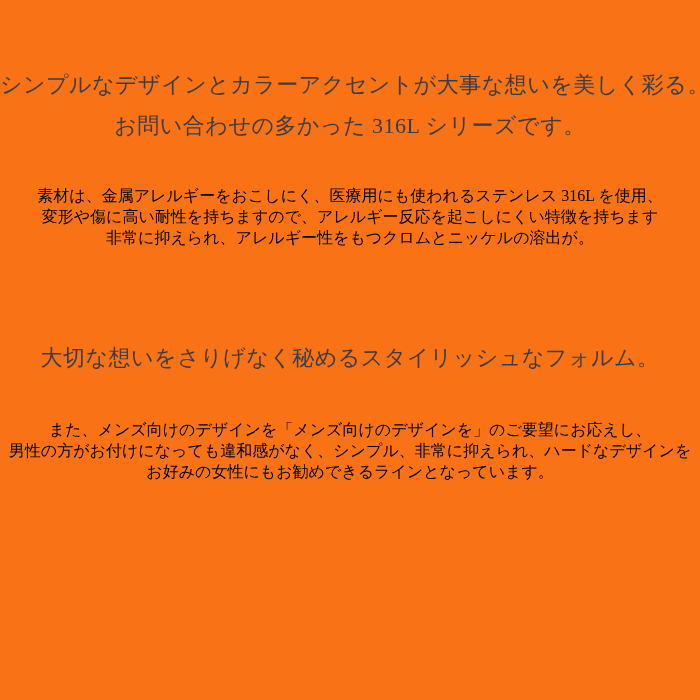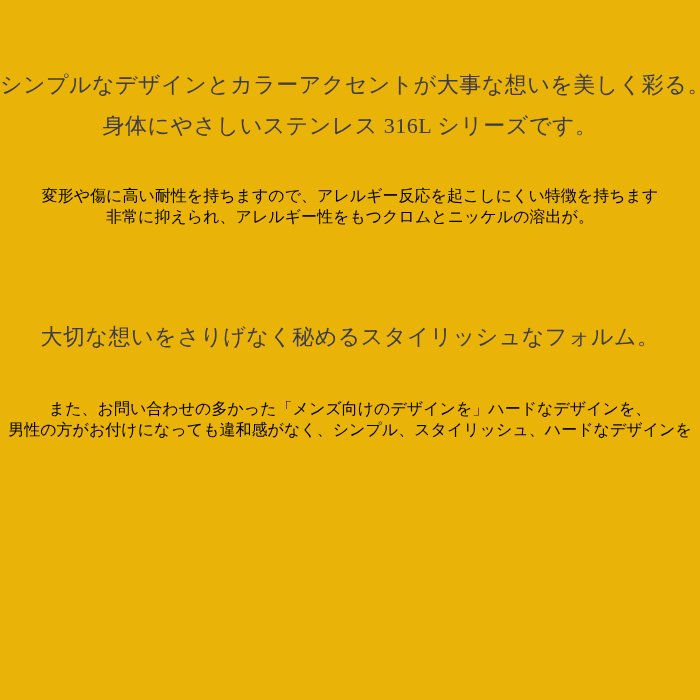--- a/index.html
+++ b/index.html
@@ -4,21 +4,21 @@
 <style>
   html, body {
     margin: 0;
     padding: 0;
     background: #ffffff;
   }
   .page {
     position: relative;
     width: 700px;
     height: 700px;
-    background: #eab308;
+    background: #f97316;
     overflow: hidden;
     text-align: center;
   }
   
   .heading {
     font-family: "Liberation Serif", "DejaVu Serif", serif;
     color: #3c3c44;
     font-size: 22px;
     line-height: 41px;
     font-weight: 400;
@@ -40,32 +40,34 @@
   .body-copy-2 { margin-top: 42px; line-height: 33px; }
   .line { white-space: nowrap; }
 </style>
 </head>
 <body>
 
 <div class="page">
 
   <h2 class="heading heading-1">
     <div class="line">シンプルなデザインとカラーアクセントが大事な想いを美しく彩る。</div>
-    <div class="line">身体にやさしいステンレス 316L シリーズです。</div>
+    <div class="line">お問い合わせの多かった 316L シリーズです。</div>
   </h2>
 
   <p class="body-copy body-copy-1">
     </p>
+    <div class="line">素材は、金属アレルギーをおこしにく、医療用にも使われるステンレス 316L を使用、</div>
     <div class="line">変形や傷に高い耐性を持ちますので、アレルギー反応を起こしにくい特徴を持ちます</div>
     <div class="line">非常に抑えられ、アレルギー性をもつクロムとニッケルの溶出が。</div>
   <p></p>
 
   <h2 class="heading heading-2">
     <div class="line">大切な想いをさりげなく秘めるスタイリッシュなフォルム。</div>
   </h2>
 
   <p class="body-copy body-copy-2">
     </p>
-    <div class="line">また、お問い合わせの多かった「メンズ向けのデザインを」ハードなデザインを、</div>
-    <div class="line">男性の方がお付けになっても違和感がなく、シンプル、スタイリッシュ、ハードなデザインを</div>
+    <div class="line">また、メンズ向けのデザインを「メンズ向けのデザインを」のご要望にお応えし、</div>
+    <div class="line">男性の方がお付けになっても違和感がなく、シンプル、非常に抑えられ、ハードなデザインを</div>
+    <div class="line">お好みの女性にもお勧めできるラインとなっています。</div>
   <p></p>
 
 </div>
 
 </body></html>

